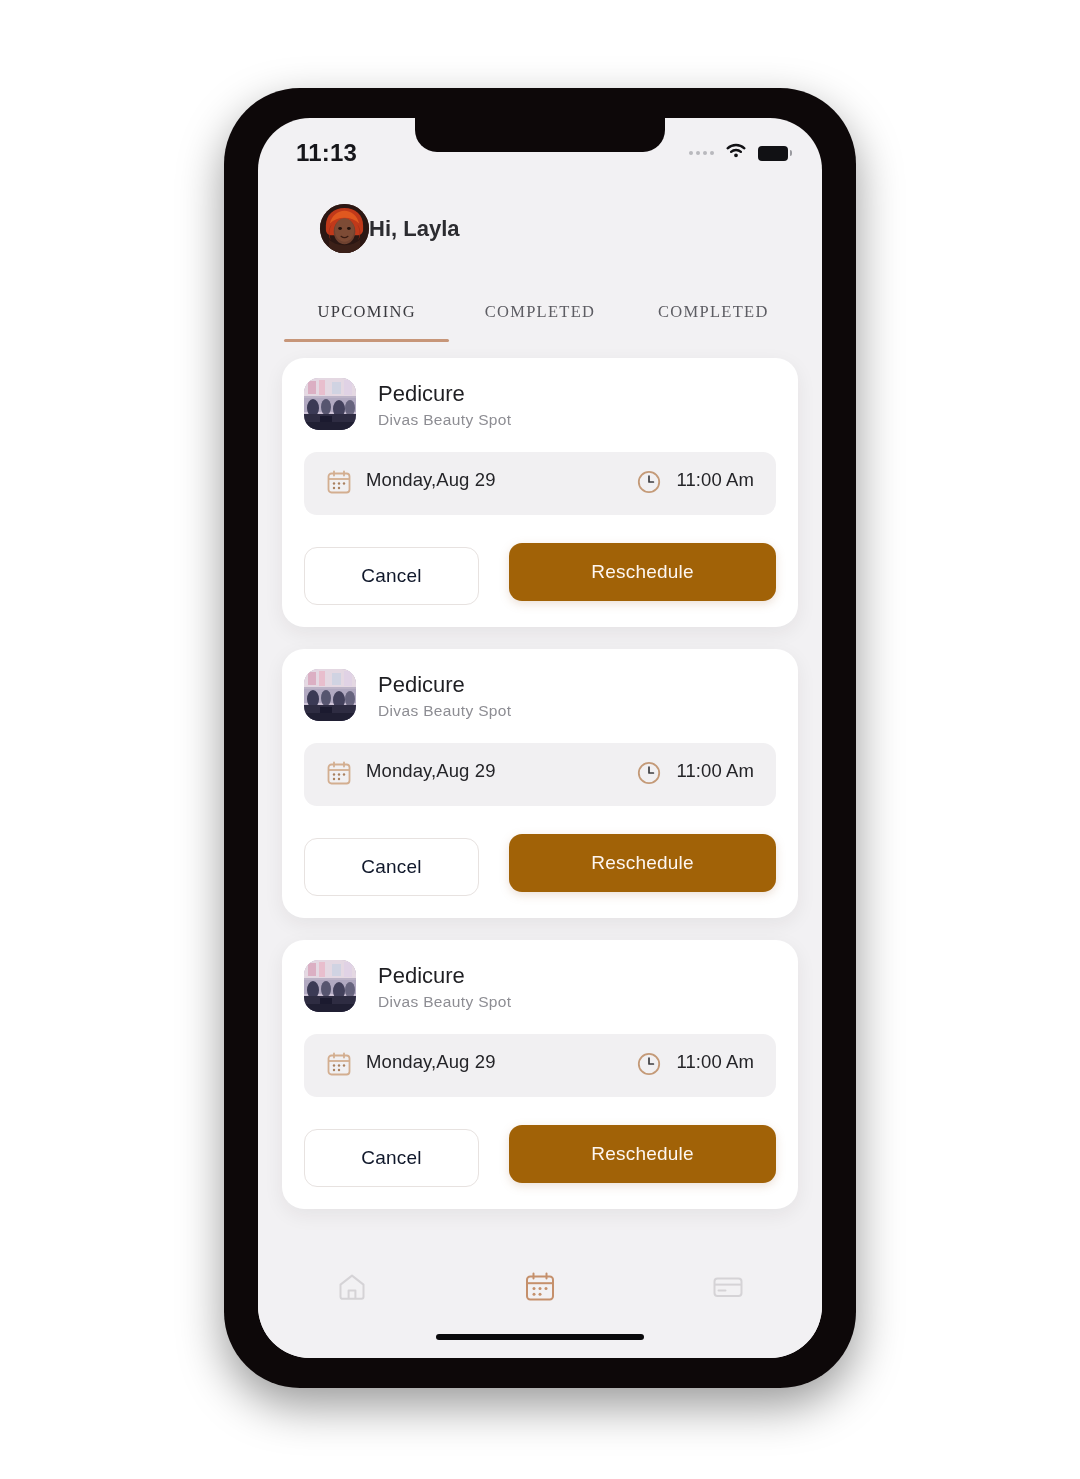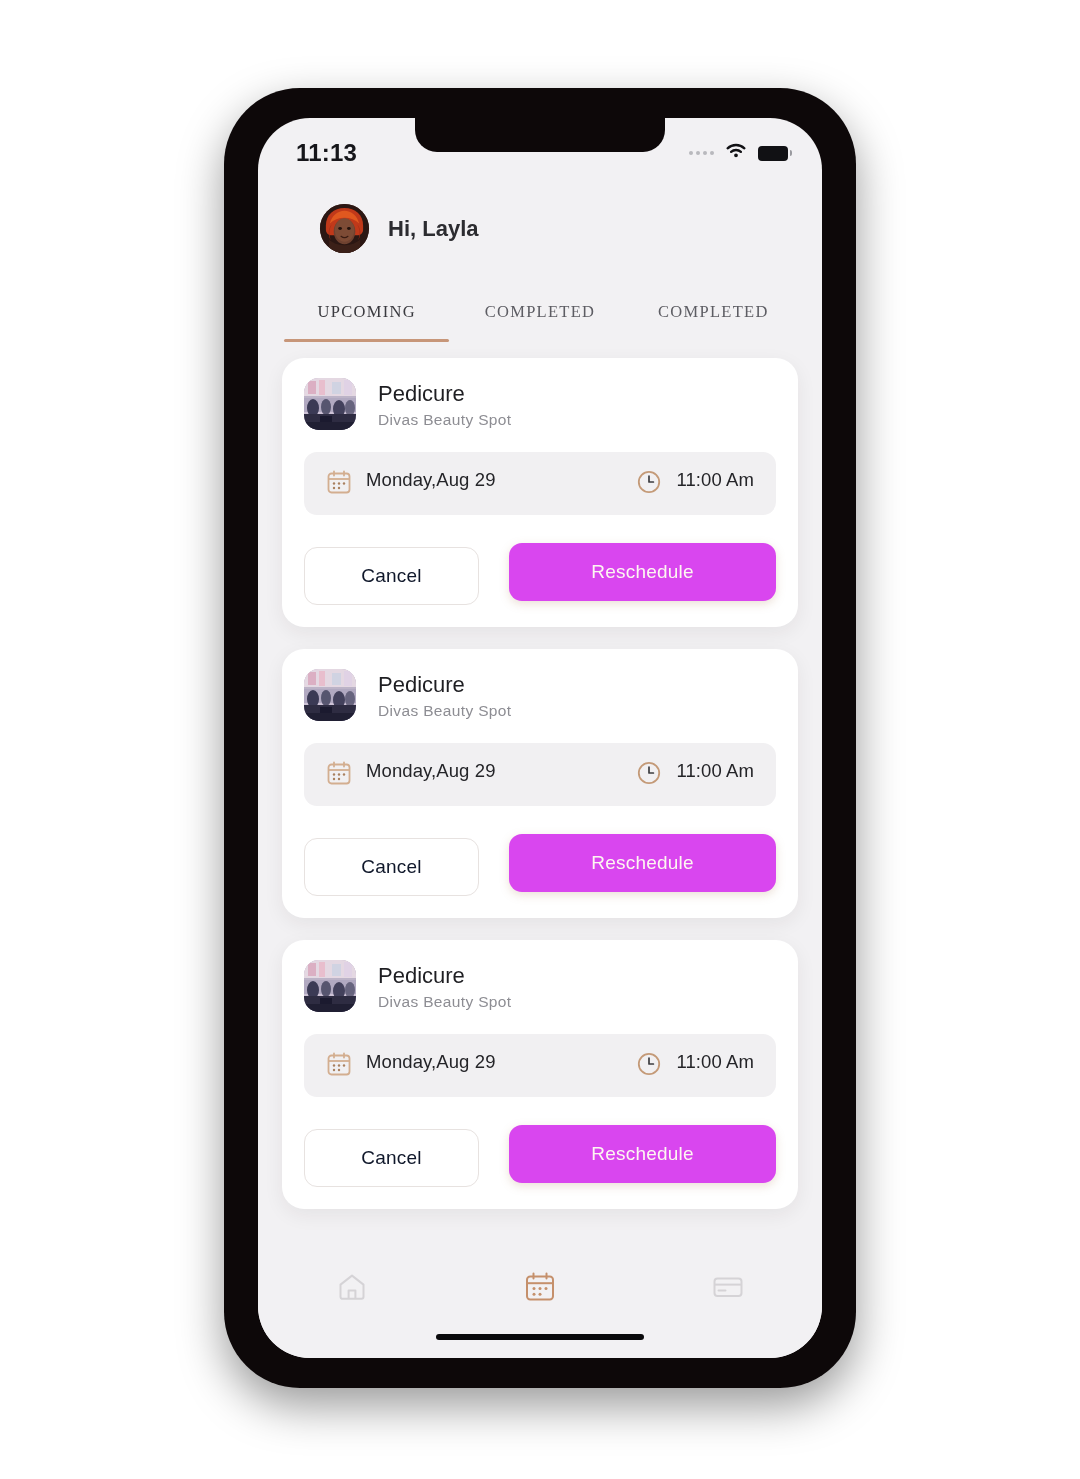--- a/index.html
+++ b/index.html
@@ -95,21 +95,20 @@
     right: -4px; top: 4px;
     width: 2.5px; height: 6px;
     border-radius: 0 2px 2px 0;
     background: #9a9a9f;
   }
 
   
   .greeting {
     display: flex;
     align-items: center;
-    gap: 19px;
     padding: 24px 0 0 62px;
   }
   .avatar {
     width: 49px; height: 49px;
     border-radius: 50%;
     overflow: hidden;
     flex: none;
     position: relative;
     background: #4a2a20;
   }
@@ -238,21 +237,21 @@
   .btn-cancel {
     width: 175px;
     background: #ffffff;
     border: 1.4px solid #e7e2e0;
     color: #0f172a;
     font-weight: 400;
     margin-top: 8px;
   }
   .btn-reschedule {
     flex: 1;
-    background: #d946ef;
+    background: #a16207;
     color: #fdf6f1;
     font-weight: 500;
     box-shadow: 0 3px 10px rgba(181,130,94,0.25);
     margin-left: 12px;
   }
 
   
   .bottomnav {
     position: absolute;
     left: 0; right: 0;

